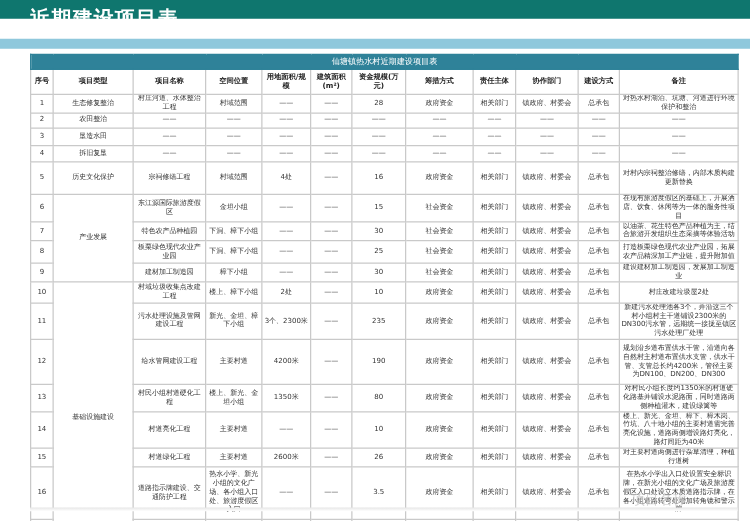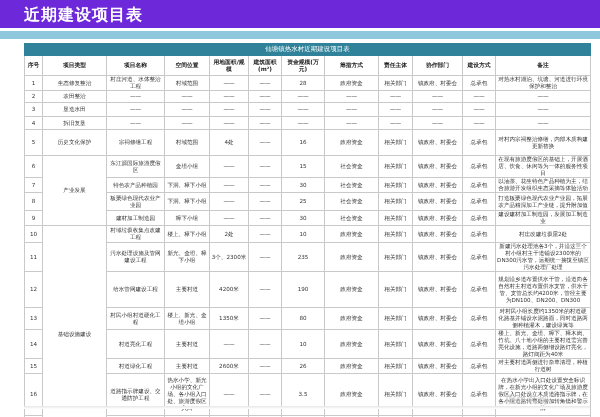--- a/index.html
+++ b/index.html
@@ -1,18 +1,18 @@
 <!DOCTYPE html>
 <html><head>
 <meta charset="utf-8">
 <style>
   html, body { margin:0; padding:0; }
   body { width:600px; height:417px; background:#ffffff; position:relative; overflow:hidden;
          font-family:"DejaVu Sans","Liberation Sans",sans-serif; }
-  .banner { position:absolute; left:0; top:0; width:600px; height:28px; background:#6d28d9; }
+  .banner { position:absolute; left:0; top:0; width:600px; height:15px; background:#0f766e; }
   .banner-title { position:absolute; left:24px; top:5px; color:#ffffff; font-size:16px; font-weight:bold; letter-spacing:1px; }
   .stripe { position:absolute; left:0; top:31px; width:600px; height:8px; background:#8fc8dc; }
   .table-wrap { position:absolute; left:24px; top:43px; width:566px; }
   table { border-collapse:collapse; width:566px; table-layout:fixed; font-size:5.6px; color:#333; }
   td, th { border:1px solid #c9c9c9; text-align:center; vertical-align:middle; padding:0 1px; line-height:7px; overflow:hidden; }
   .cap { background:#2f8299; color:#fff; font-size:6.5px; height:11px; border:1px solid #2f8299; }
   th { font-weight:bold; color:#222; background:#fff; height:19px; font-size:5.8px; }
   td.note { text-align:center; }
   .watermark { position:absolute; left:505px; top:392px; color:#c9c9c9; font-size:11px; opacity:0.8; }
   .shadow { position:absolute; left:24px; top:406px; width:566px; height:3px; background:linear-gradient(#e6e6e6,#fff); }

